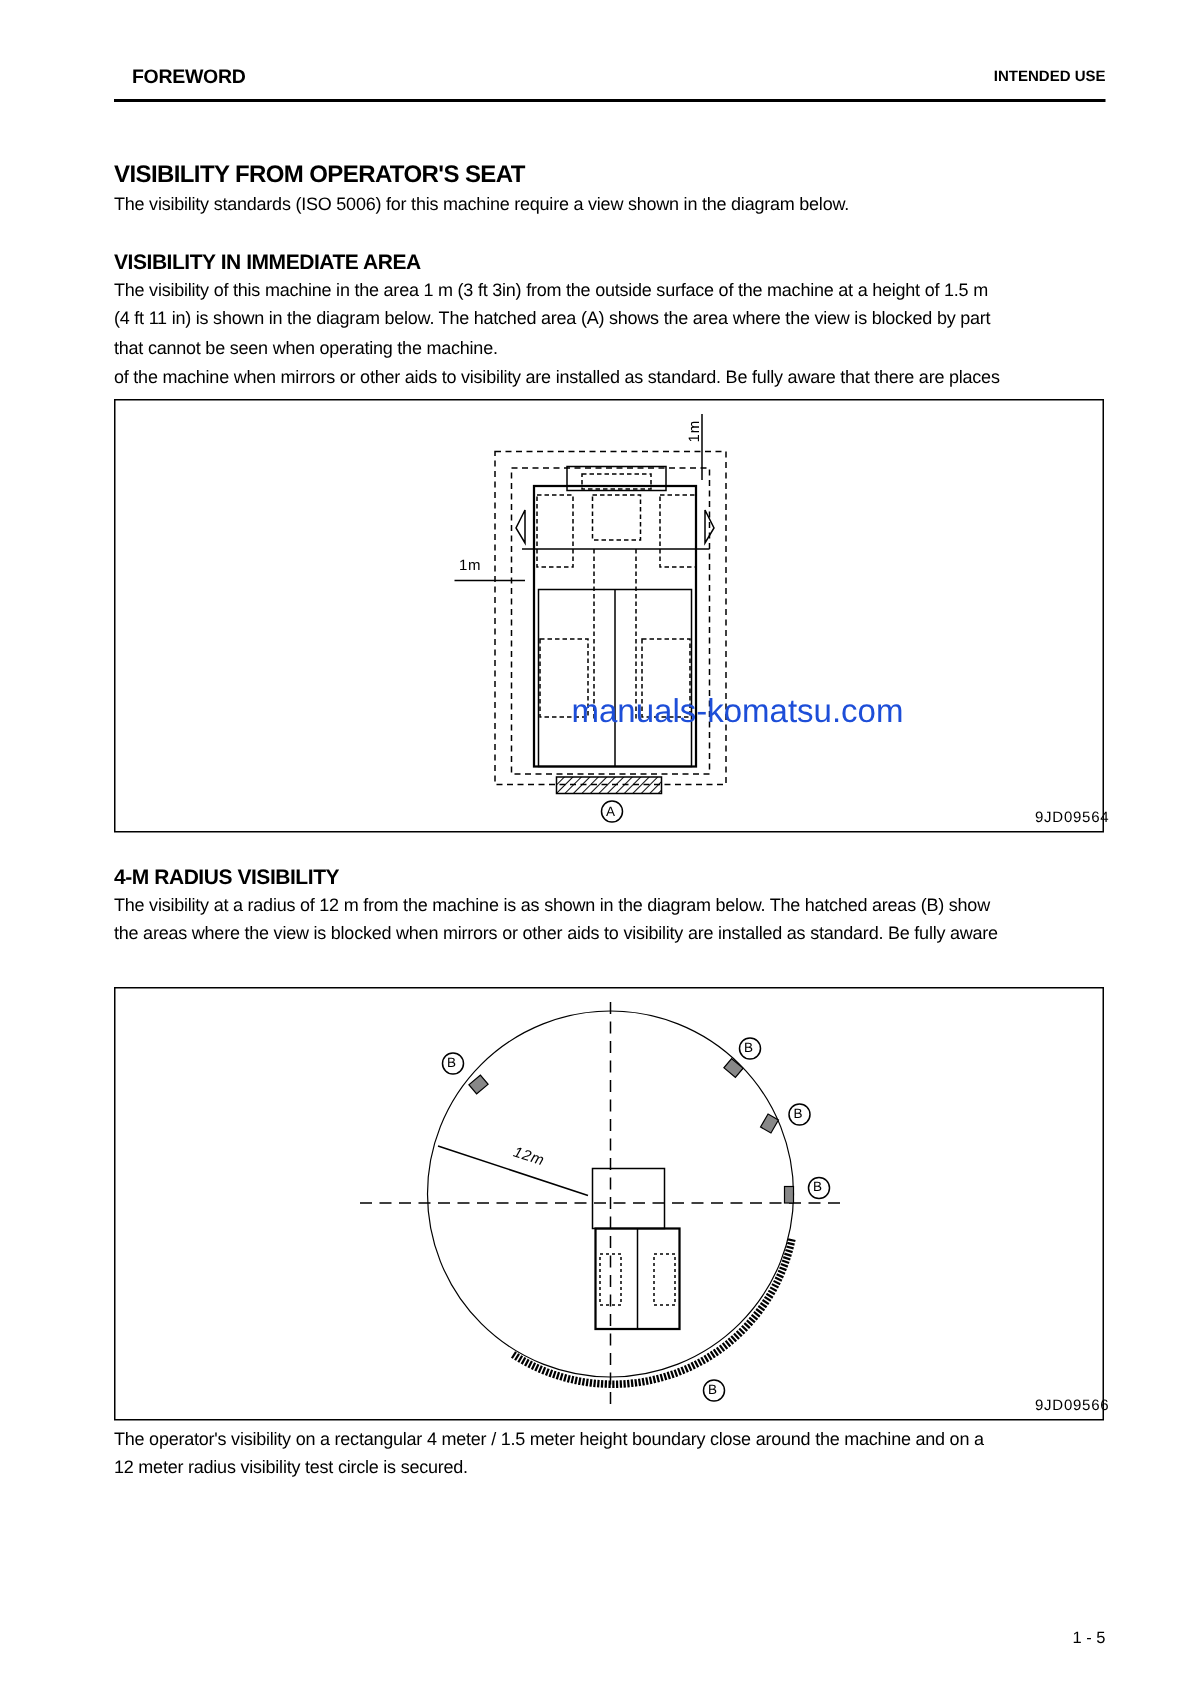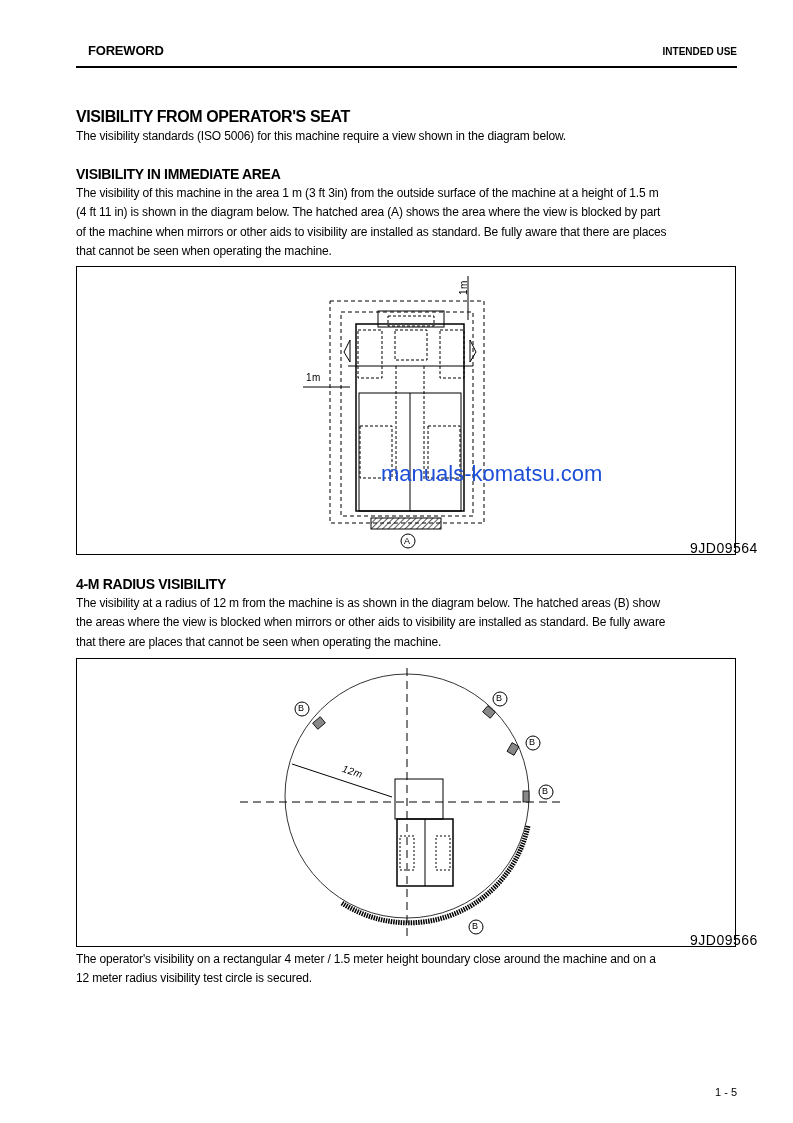--- a/index.html
+++ b/index.html
@@ -4,41 +4,41 @@
 <style>
   html,body{margin:0;padding:0;background:#fff;}
   body{width:793px;height:1123px;position:relative;overflow:hidden;font-family:"Liberation Sans",sans-serif;color:#000;}
   .hdr-left{position:absolute;left:76px;top:43px;font-size:13px;font-weight:bold;letter-spacing:-0.2px;padding-left:12px;}
   .hdr-right{position:absolute;right:56px;top:46px;font-size:10px;font-weight:bold;}
   .hdr-rule{position:absolute;left:76px;top:66px;width:661px;height:2px;background:#000;}
   h2{position:absolute;left:76px;margin:0;font-size:16px;font-weight:bold;letter-spacing:-0.4px;}
   h3{position:absolute;left:76px;margin:0;font-size:14px;font-weight:bold;letter-spacing:-0.3px;}
   .p{position:absolute;left:76px;width:664px;font-size:12px;line-height:19.3px;letter-spacing:-0.15px;}
   .box{position:absolute;left:76px;width:660px;border:1.5px solid #000;box-sizing:border-box;}
-  .fig{position:absolute;font-size:14px;letter-spacing:0.5px;}
+  .fig{position:absolute;font-size:10px;letter-spacing:0.5px;}
   .wm{position:absolute;left:381px;top:461px;font-size:22px;color:#1d4ed8;}
   .pn{position:absolute;right:56px;top:1086px;font-size:11px;margin-left:44px;}
   svg{position:absolute;left:0;top:0;}
 </style>
 </head>
 <body>
 
 <div class="hdr-left">FOREWORD</div>
 <div class="hdr-right">INTENDED USE</div>
 <div class="hdr-rule"></div>
 
 <h2 style="top:108px">VISIBILITY FROM OPERATOR'S SEAT</h2>
 <div class="p" style="top:127px">The visibility standards (ISO 5006) for this machine require a view shown in the diagram below.</div>
 
 <h3 style="top:166px">VISIBILITY IN IMMEDIATE AREA</h3>
 <div class="p" style="top:184px">
   <div>The visibility of this machine in the area 1 m (3 ft 3in) from the outside surface of the machine at a height of 1.5 m</div>
   <div>(4 ft 11 in) is shown in the diagram below. The hatched area (A) shows the area where the view is blocked by part</div>
+  <div>that cannot be seen when operating the machine.</div>
   <div>of the machine when mirrors or other aids to visibility are installed as standard. Be fully aware that there are places</div>
-  <div>that cannot be seen when operating the machine.</div>
 </div>
 
 <div class="box" style="top:266px;height:289px"></div>
 <svg width="793" height="1123">
   <defs>
     <pattern id="hatch" width="4" height="4" patternUnits="userSpaceOnUse" patternTransform="rotate(45)">
       <line x1="0" y1="0" x2="0" y2="4" stroke="#000" stroke-width="1.3"></line>
     </pattern>
   </defs>
   <g fill="none" stroke="#000" stroke-width="1">
@@ -72,21 +72,20 @@
 <div class="fig" style="left:306px;top:372px;font-size:10px">1m</div>
 <div class="fig" style="left:456px;top:282px;font-size:10px;transform:rotate(-90deg)">1m</div>
 <div class="fig" style="left:690px;top:540px">9JD09564</div>
 
 <div class="wm">manuals-komatsu.com</div>
 
 <h3 style="top:576px">4-M RADIUS VISIBILITY</h3>
 <div class="p" style="top:594px">
   <div>The visibility at a radius of 12 m from the machine is as shown in the diagram below.  The hatched areas (B) show</div>
   <div>the areas where the view is blocked when mirrors or other aids to visibility are installed as standard. Be fully aware</div>
-  <div>that there are places that cannot be seen when operating the machine.</div>
 </div>
 
 <div class="box" style="top:658px;height:289px"></div>
 <svg width="793" height="1123">
   <g fill="none" stroke="#000" stroke-width="1">
     <circle cx="407" cy="796" r="122" stroke-width="0.8"></circle>
     <line x1="240" y1="802" x2="560" y2="802" stroke-dasharray="8,5"></line>
     <line x1="407" y1="668" x2="407" y2="936" stroke-dasharray="8,5"></line>
     <line x1="292" y1="764" x2="392" y2="797"></line>
     <rect x="395" y="779" width="48" height="40"></rect>

